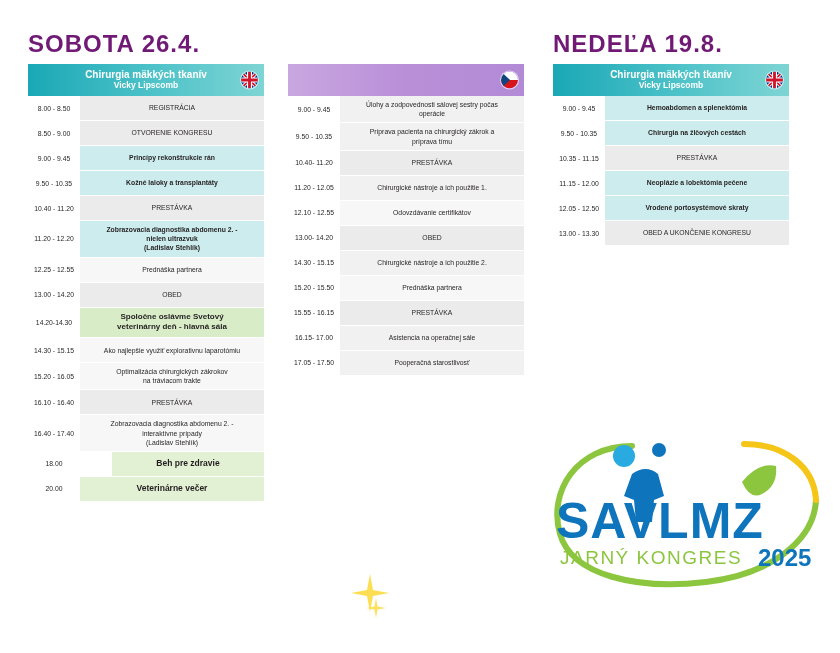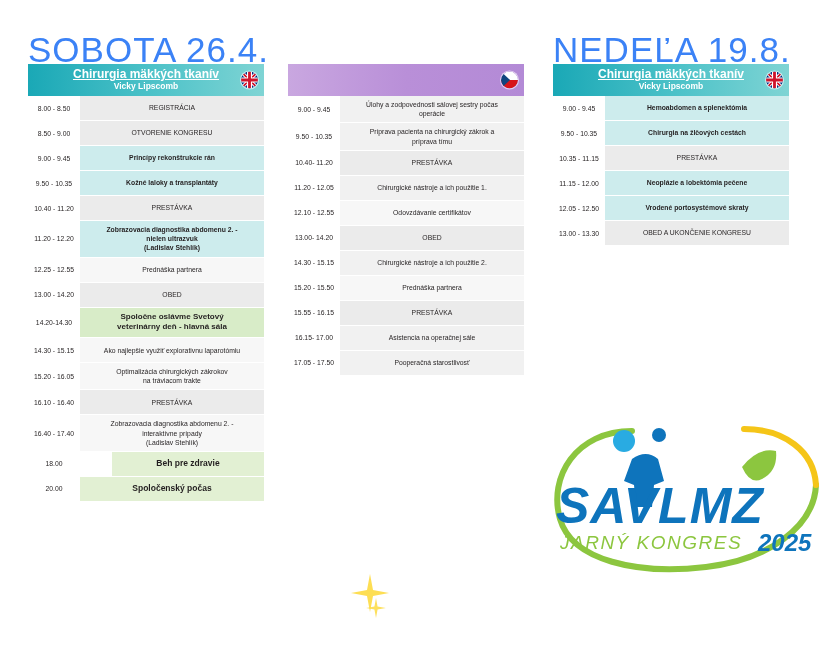--- a/index.html
+++ b/index.html
@@ -6,42 +6,42 @@
   body{
     width:840px;height:653px;
     background:#ffffff;
     font-family:"Liberation Sans", sans-serif;
     color:#231f20;
     position:relative;
     overflow:hidden;
   }
   .day-title{
     position:absolute;
-    font-size:35px;
+    font-size:24px;
     letter-spacing:1px;
-    color:#3b82f6;
-    font-weight:400;
+    color:#701a75;
+    font-weight:700;
     font-family:"Liberation Sans", sans-serif;
   }
   #title-saturday{left:28px;top:30px;}
   #title-sunday{left:553px;top:30px;}
 
   .track{position:absolute;}
   .hdr{
     height:32px;
     display:flex;
     align-items:center;
     justify-content:center;
     position:relative;
     color:#ffffff;
   }
   .hdr-teal{background:linear-gradient(90deg,#1aa8b6 0%,#4fc3c9 55%,#7fd4d4 100%);}
   .hdr-purple{background:linear-gradient(90deg,#c9a7e0 0%,#b98fd8 50%,#b38ad6 100%);}
   .hdr-text{text-align:center;line-height:1.15;}
-  .hdr-title{font-size:12px;font-weight:bold;display:block;text-decoration:underline;}
+  .hdr-title{font-size:10px;font-weight:bold;display:block;}
   .hdr-sub{font-size:8.5px;font-weight:bold;display:block;}
 
   .flag{
     position:absolute;right:6px;top:50%;transform:translateY(-50%);
     width:17px;height:17px;border-radius:50%;overflow:hidden;
     box-shadow:0 0 0 1px rgba(255,255,255,.6);
   }
   .flag svg{display:block;}
 
   .row{
@@ -74,21 +74,21 @@
   .c-green{background:#d8ecc8;font-weight:bold;font-size:8px;}
   .c-green-light{background:#e2f0d3;font-weight:bold;font-size:8.5px;}
 
   
   #col-sat-a{left:28px;top:64px;width:236px;}
   #col-sat-b{left:288px;top:64px;width:236px;}
   #col-sun{left:553px;top:64px;width:236px;}
 
   
   #logo{
-    position:absolute;left:546px;top:415px;width:290px;height:160px;font-style:italic;
+    position:absolute;left:546px;top:430px;width:290px;height:160px;
   }
   #logo svg{display:block;}
   .sparkle{position:absolute;}
 </style>
 </head>
 <body>
 
 <div class="day-title" id="title-saturday">SOBOTA 26.4.</div>
 <div class="day-title" id="title-sunday">NEDEĽA 19.8.</div>
 
@@ -165,21 +165,21 @@
       <div class="row">
         <div class="time">16.40 - 17.40</div>
         <div class="cell c-white">Zobrazovacia diagnostika abdomenu 2. - interaktívne prípady<br>(Ladislav Stehlík)</div>
       </div>
       <div class="row">
         <div class="time">18.00</div>
         <div class="cell c-green-light" style="flex: 1 1 0%; margin-left: 32px;">Beh pre zdravie</div>
       </div>
       <div class="row">
         <div class="time">20.00</div>
-        <div class="cell c-green-light" style="flex: 1 1 0%;">Spoločenský počas</div>
+        <div class="cell c-green-light" style="flex: 1 1 0%;">Veterinárne večer</div>
       </div>
     </div>
 </div>
 
 <div class="track" id="col-sat-b">
   <div class="hdr hdr-purple">
     <span class="flag">
       <svg width="17" height="17" viewBox="0 0 60 60">
         <defs>
             <clipPath id="czc">

